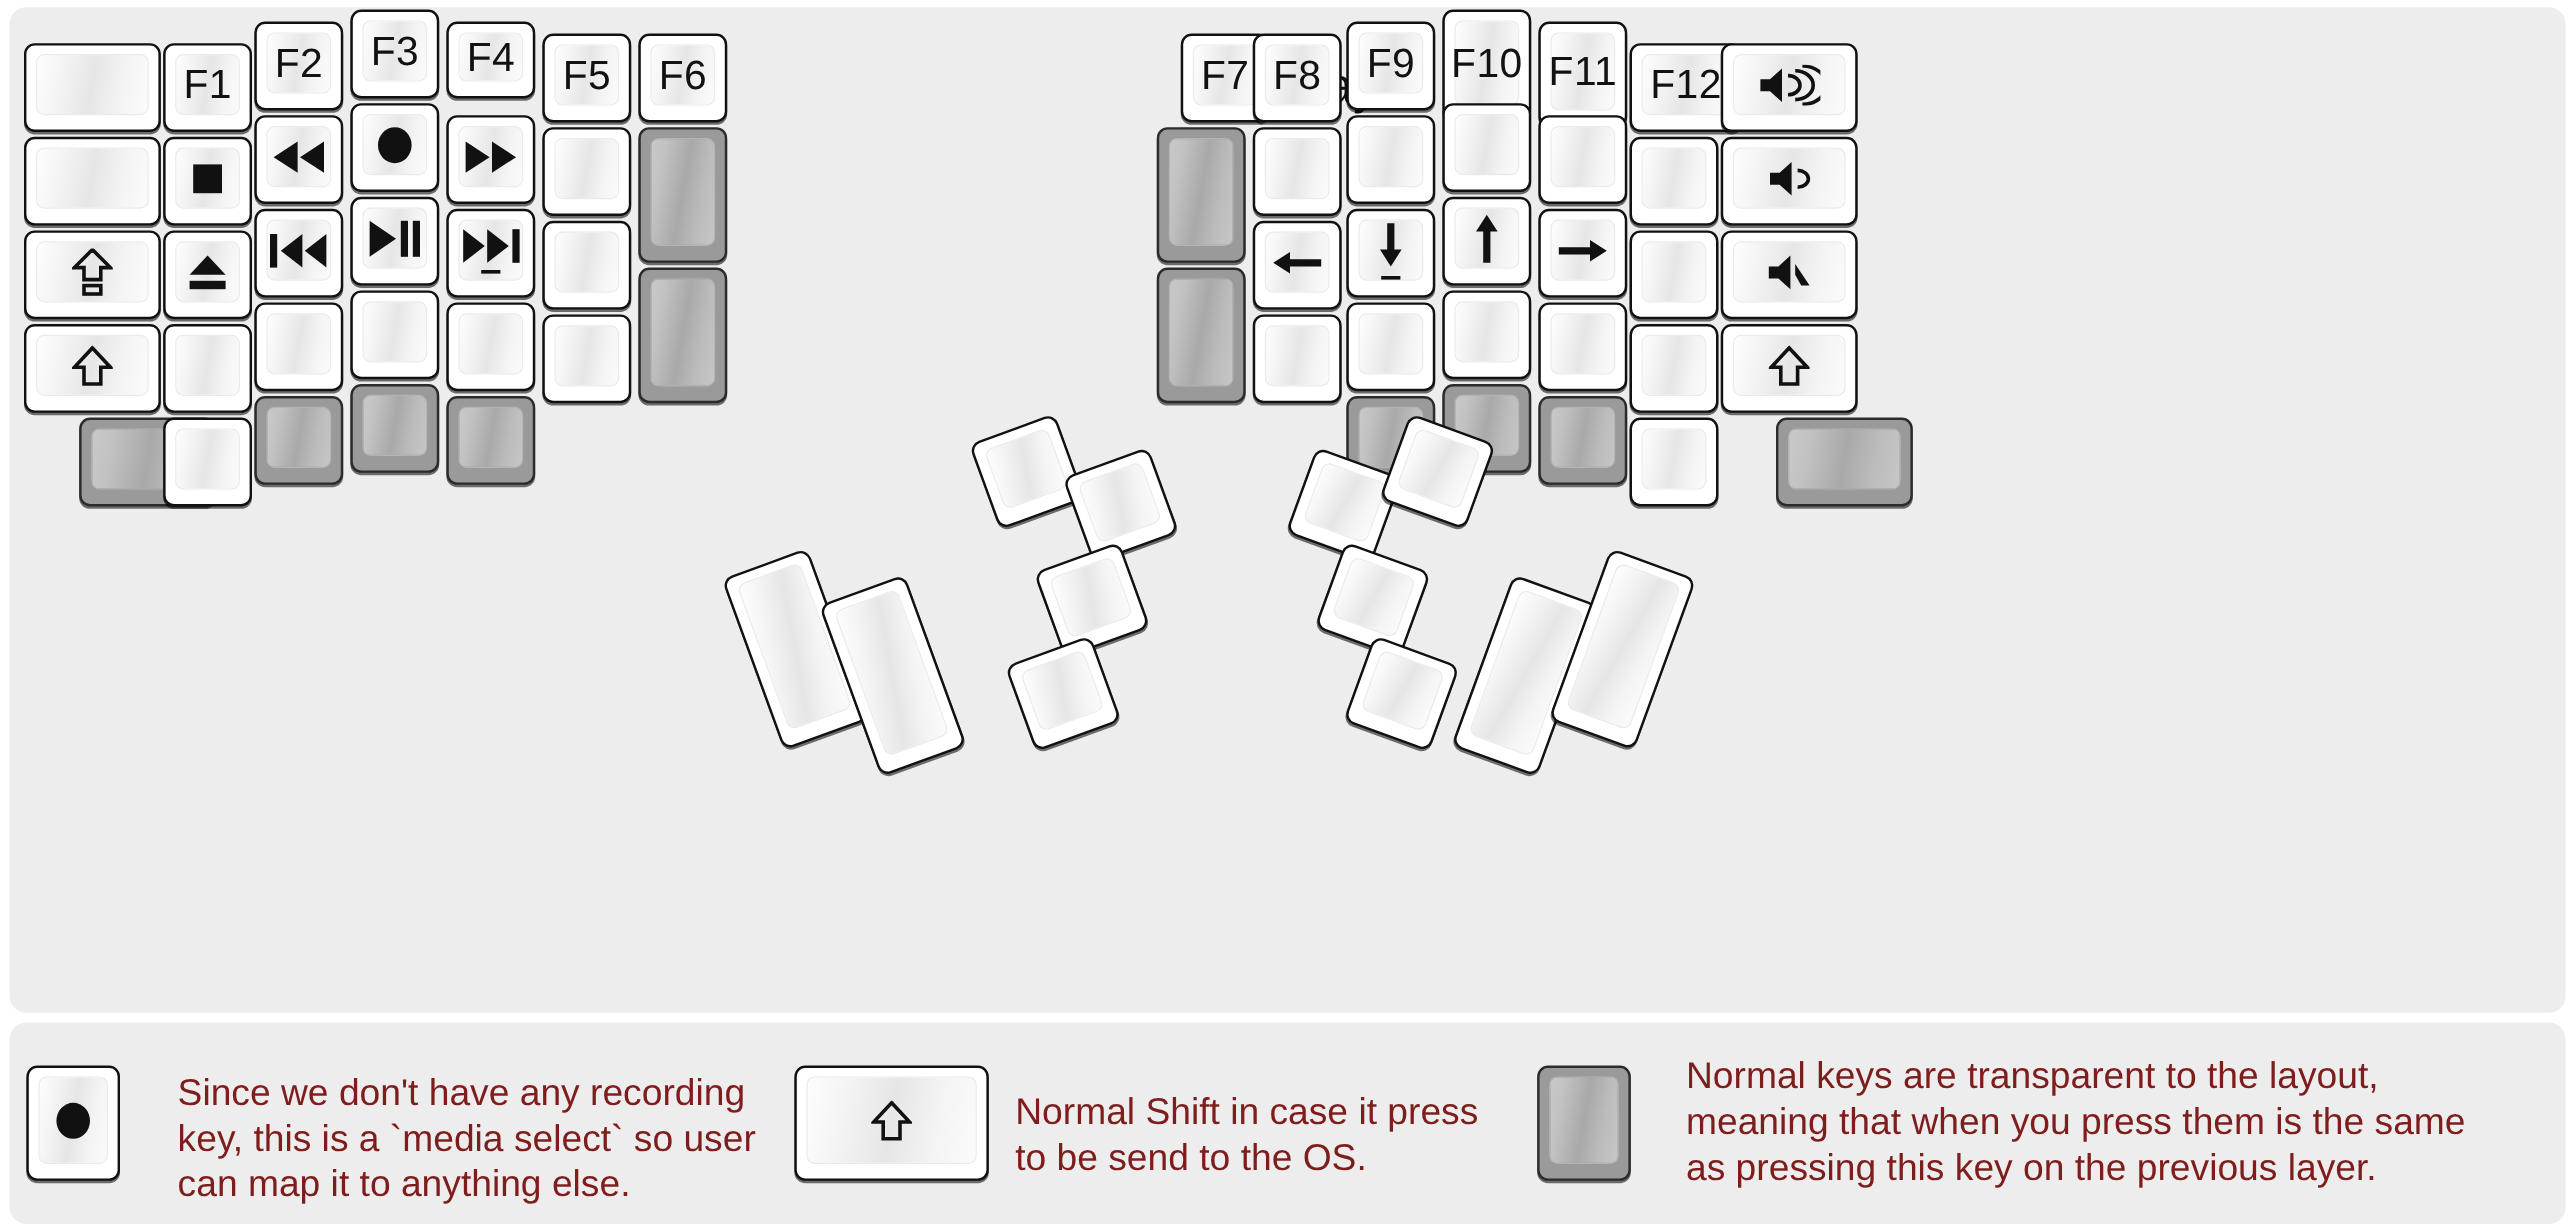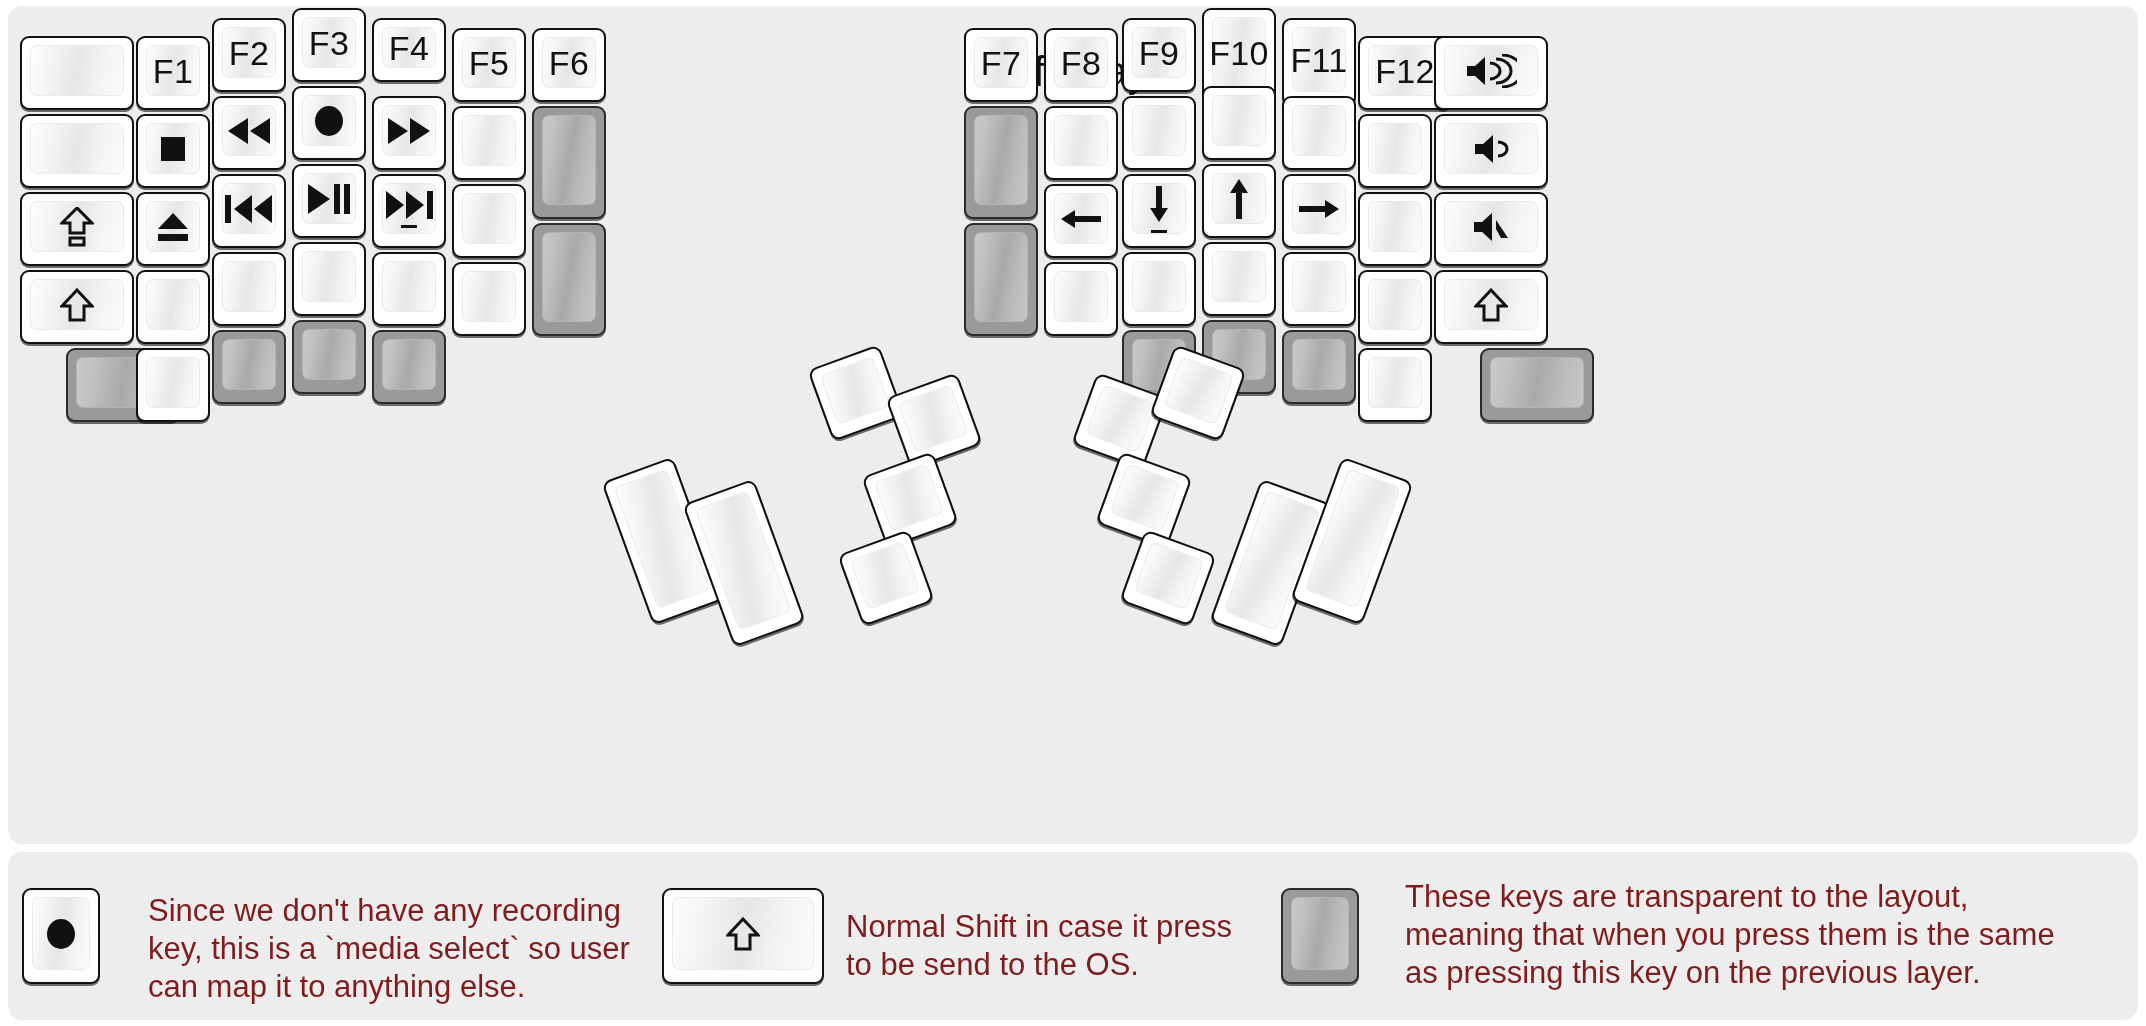--- a/index.html
+++ b/index.html
@@ -290,21 +290,21 @@
       <div class="key trans" style="left: 532px; top: 106px; width: 74px; height: 113px;">
         <div class="cap">
           <div class="lgd"></div>
         </div>
       </div>
       <div class="key trans" style="left: 532px; top: 223px; width: 74px; height: 113px;">
         <div class="cap">
           <div class="lgd"></div>
         </div>
       </div>
-      <div class="key" style="left: 964px; top: 28px; width: 74px; height: 74px;">
+      <div class="key" style="left: 984px; top: 28px; width: 74px; height: 74px;">
         <div class="cap">
           <div class="lgd">F7</div>
         </div>
       </div>
       <div class="key trans" style="left: 964px; top: 106px; width: 74px; height: 113px;">
         <div class="cap">
           <div class="lgd"></div>
         </div>
       </div>
       <div class="key trans" style="left: 964px; top: 223px; width: 74px; height: 113px;">
@@ -583,19 +583,19 @@
         </div>
         <div class="legend-text" style="left: 846px; top: 908px;">Normal Shift in case it press
 to be send to the OS.</div>
       </div>
       <div>
         <div class="key trans" style="left: 1281px; top: 888px; width: 78px; height: 96px;">
           <div class="cap">
             <div class="lgd"></div>
           </div>
         </div>
-        <div class="legend-text" style="left: 1405px; top: 878px;">These keys are transparent to the layout,
+        <div class="legend-text" style="left: 1405px; top: 878px;">Normal keys are transparent to the layout,
 meaning that when you press them is the same
 as pressing this key on the previous layer.</div>
       </div>
     </div>
 
 </div>
 
 </body></html>

